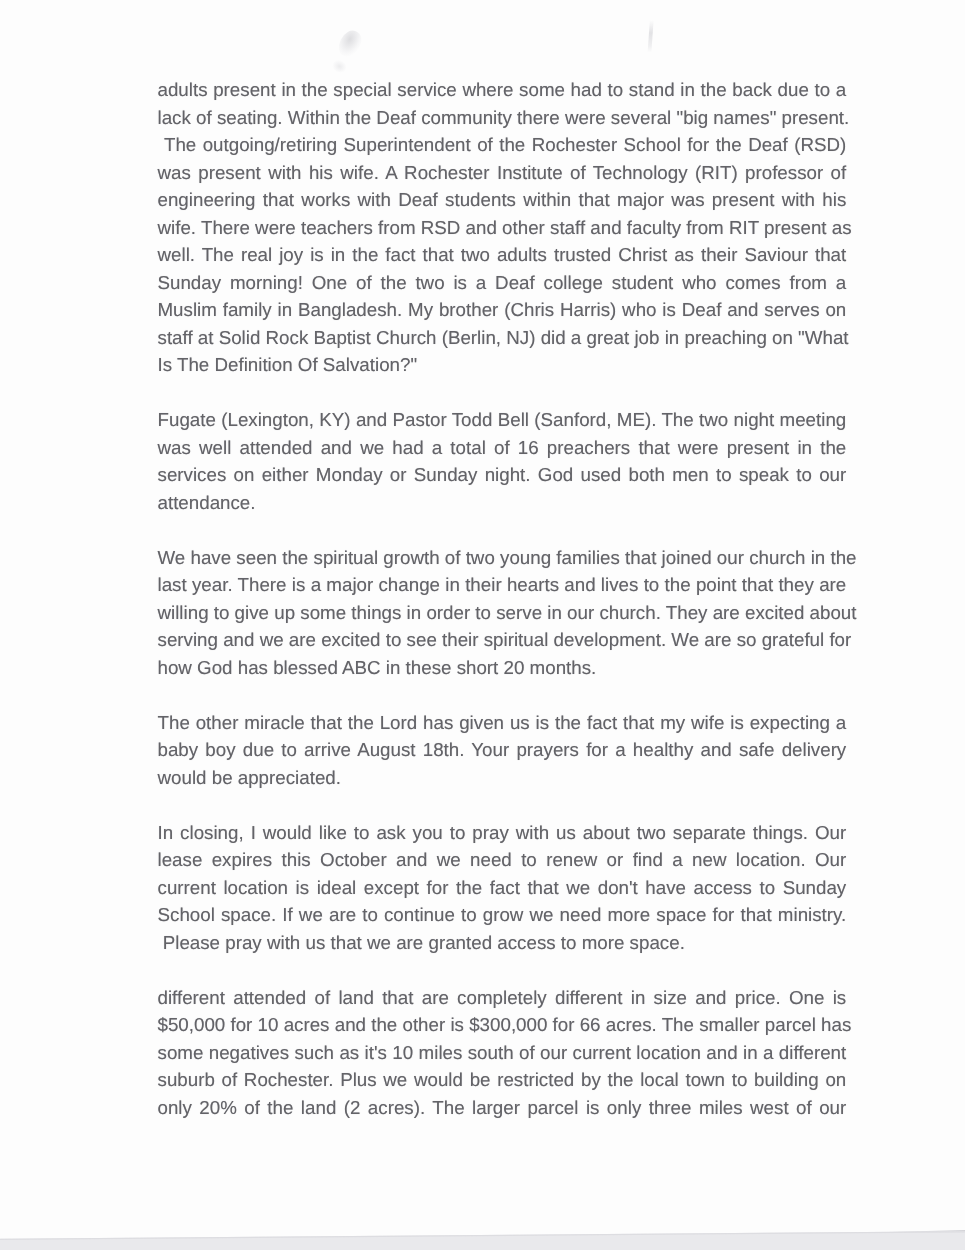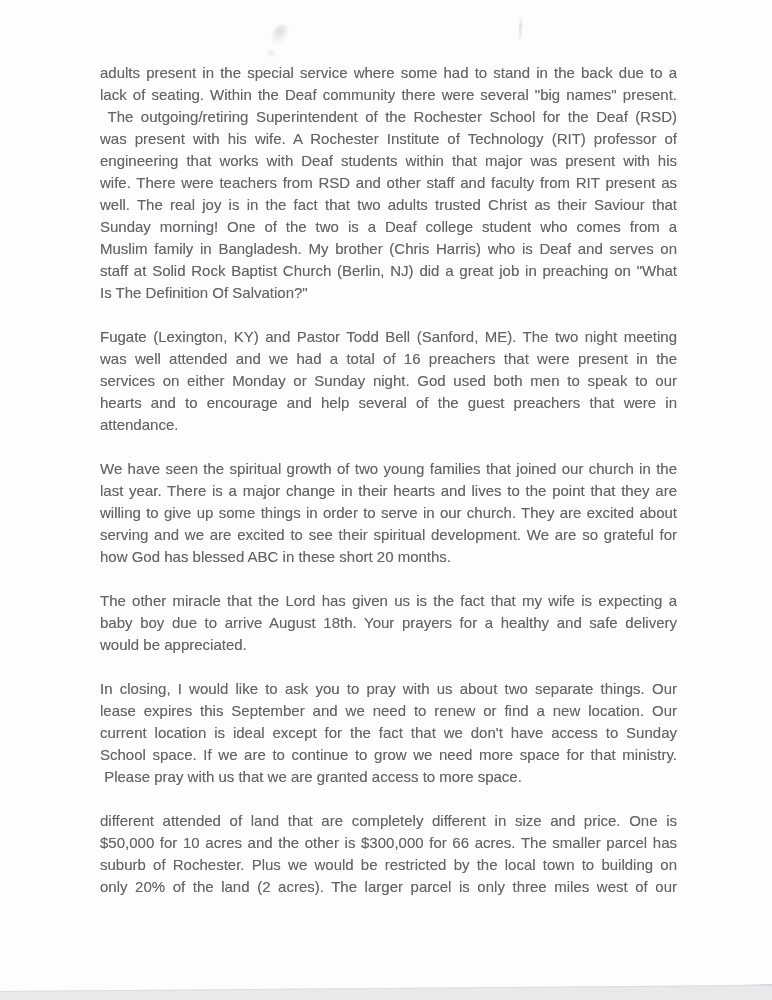--- a/index.html
+++ b/index.html
@@ -26,20 +26,21 @@
     text-shadow: 0 0 0.6px rgba(99, 99, 104, 0.45);
   }
   .para {
     margin: 0 0 22px 0;
   }
   .line {
     text-align: justify;
     text-align-last: justify;
     white-space: nowrap;
     overflow: visible;
+    margin-left: 26px;
   }
   .line.last {
     text-align-last: left;
     white-space: normal;
   }
   .scan-smudge-left {
     position: absolute;
     left: 272px;
     top: 24px;
     width: 16px;
@@ -105,45 +106,45 @@
         <div class="line">well.  The real joy is in the fact that two adults trusted Christ as their Saviour that</div>
         <div class="line">Sunday morning!  One of the two is a Deaf college student who comes from a</div>
         <div class="line">Muslim family in Bangladesh.  My brother (Chris Harris) who is Deaf and serves on</div>
         <div class="line">staff at Solid Rock Baptist Church (Berlin, NJ) did a great job in preaching on "What</div>
         <div class="line last">Is The Definition Of Salvation?"</div>
       </div>
       <div class="para">
         <div class="line">Fugate (Lexington, KY) and Pastor Todd Bell (Sanford, ME).  The two night meeting</div>
         <div class="line">was well attended and we had a total of 16 preachers that were present in the</div>
         <div class="line">services on either Monday or Sunday night.  God used both men to speak to our</div>
-        <div class="line">hearts and to encourage and help several of the guest preachers that were in</div>
         <div class="line last">attendance.</div>
       </div>
       <div class="para">
         <div class="line">We have seen the spiritual growth of two young families that joined our church in the</div>
         <div class="line">last year.  There is a major change in their hearts and lives to the point that they are</div>
         <div class="line">willing to give up some things in order to serve in our church.  They are excited about</div>
         <div class="line">serving and we are excited to see their spiritual development.  We are so grateful for</div>
         <div class="line last">how God has blessed ABC in these short 20 months.</div>
       </div>
       <div class="para">
         <div class="line">The other miracle that the Lord has given us is the fact that my wife is expecting a</div>
         <div class="line">baby boy due to arrive August 18th.  Your prayers for a healthy and safe delivery</div>
         <div class="line last">would be appreciated.</div>
       </div>
       <div class="para">
         <div class="line">In closing, I would like to ask you to pray with us about two separate things.  Our</div>
-        <div class="line">lease expires this September and we need to renew or find a new location.  Our</div>
+        <div class="line">lease expires this October and we need to renew or find a new location.  Our</div>
         <div class="line">current location is ideal except for the fact that we don't have access to Sunday</div>
         <div class="line">School space.  If we are to continue to grow we need more space for that ministry.</div>
         <div class="line last">&nbsp;Please pray with us that we are granted access to more space.</div>
       </div>
       <div class="para">
         <div class="line">different attended of land that are completely different in size and price.  One is</div>
         <div class="line">$50,000 for 10 acres and the other is $300,000 for 66 acres.  The smaller parcel has</div>
+        <div class="line">some negatives such as it's 10 miles south of our current location and in a different</div>
         <div class="line">suburb of Rochester.  Plus we would be restricted by the local town to building on</div>
         <div class="line">only 20% of the land (2 acres).  The larger parcel is only three miles west of our</div>
       </div>
     </div>
 
   <div class="page-edge-hairline"></div>
   <div class="page-bottom-edge-shadow"></div>
 </div>
 
 </body></html>

